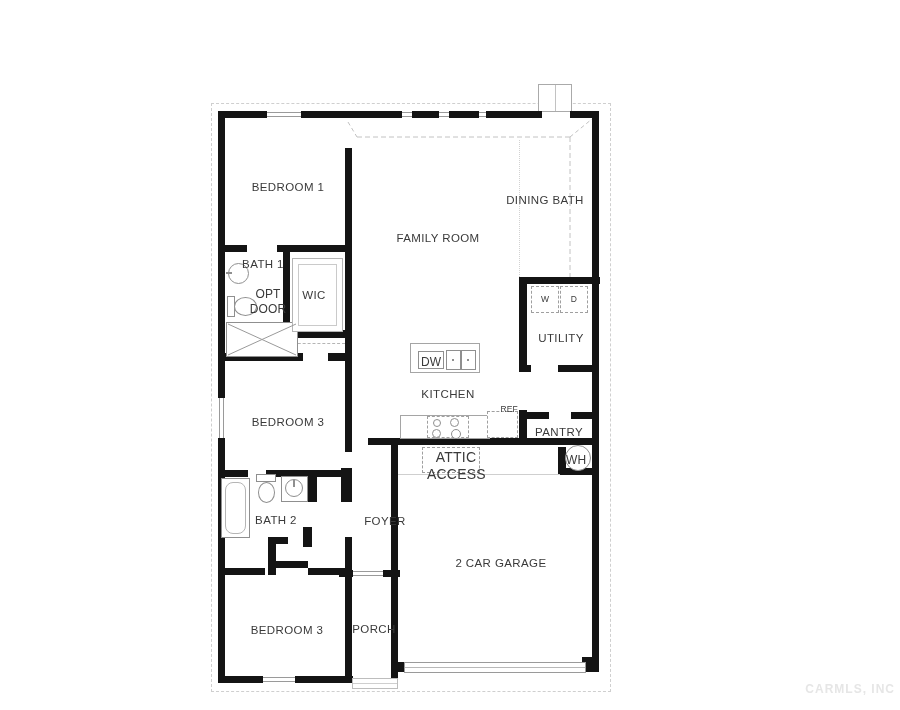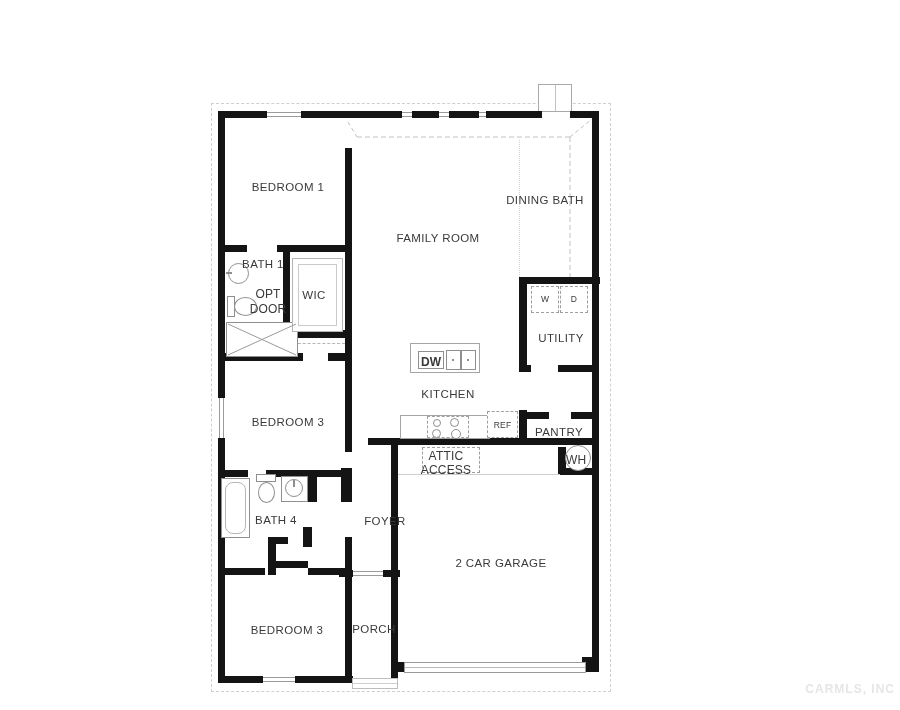--- a/index.html
+++ b/index.html
@@ -166,27 +166,27 @@
   <div class="lbl" style="left:238px;top:180px;width:100px;">BEDROOM 1</div>
   <div class="lbl" style="left:495px;top:193px;width:100px;">DINING BATH</div>
   <div class="lbl" style="left:388px;top:231px;width:100px;">FAMILY ROOM</div>
   <div class="lbl" style="left:242px;top:257px;width:42px;">BATH 1</div>
   <div class="lbl xs" style="left:249px;top:287px;width:38px;">OPT DOOR</div>
   <div class="lbl" style="left:294px;top:288px;width:40px;">WIC</div>
   <div class="lbl" style="left:521px;top:331px;width:80px;">UTILITY</div>
   <div class="lbl" style="left:408px;top:387px;width:80px;">KITCHEN</div>
   <div class="lbl" style="left:238px;top:415px;width:100px;">BEDROOM 3</div>
   <div class="lbl" style="left:519px;top:425px;width:80px;">PANTRY</div>
-  <div class="lbl sm" style="left:417px;top:449px;width:58px;font-size:12px;">ATTIC ACCESS</div>
-  <div class="lbl" style="left:246px;top:513px;width:60px;">BATH 4</div>
+  <div class="lbl sm" style="left:427px;top:449px;width:58px;font-size:14px;">ATTIC ACCESS</div>
+  <div class="lbl" style="left:246px;top:513px;width:60px;">BATH 2</div>
   <div class="lbl" style="left:360px;top:514px;width:50px;">FOYER</div>
   <div class="lbl" style="left:441px;top:556px;width:120px;">2 CAR GARAGE</div>
   <div class="lbl" style="left:237px;top:623px;width:100px;">BEDROOM 3</div>
   <div class="lbl" style="left:349px;top:622px;width:50px;">PORCH</div>
 
-  <div class="lbl xs" style="left:418px;top:355px;width:26px;font-weight:bold;">DW</div>
-  <div class="lbl sm" style="left:487px;top:420px;width:31px;">REF</div>
+  <div class="lbl xs" style="left:418px;top:355px;width:26px;">DW</div>
+  <div class="lbl sm" style="left:487px;top:404px;width:31px;text-align:right;">REF</div>
   <div class="lbl sm" style="left:531px;top:294px;width:28px;">W</div>
   <div class="lbl sm" style="left:560px;top:294px;width:28px;">D</div>
   <div class="lbl xs" style="left:566px;top:453px;width:16px;">WH</div>
 
   <div class="watermark">CARMLS, INC</div>
 </div>
 
 </body></html>

